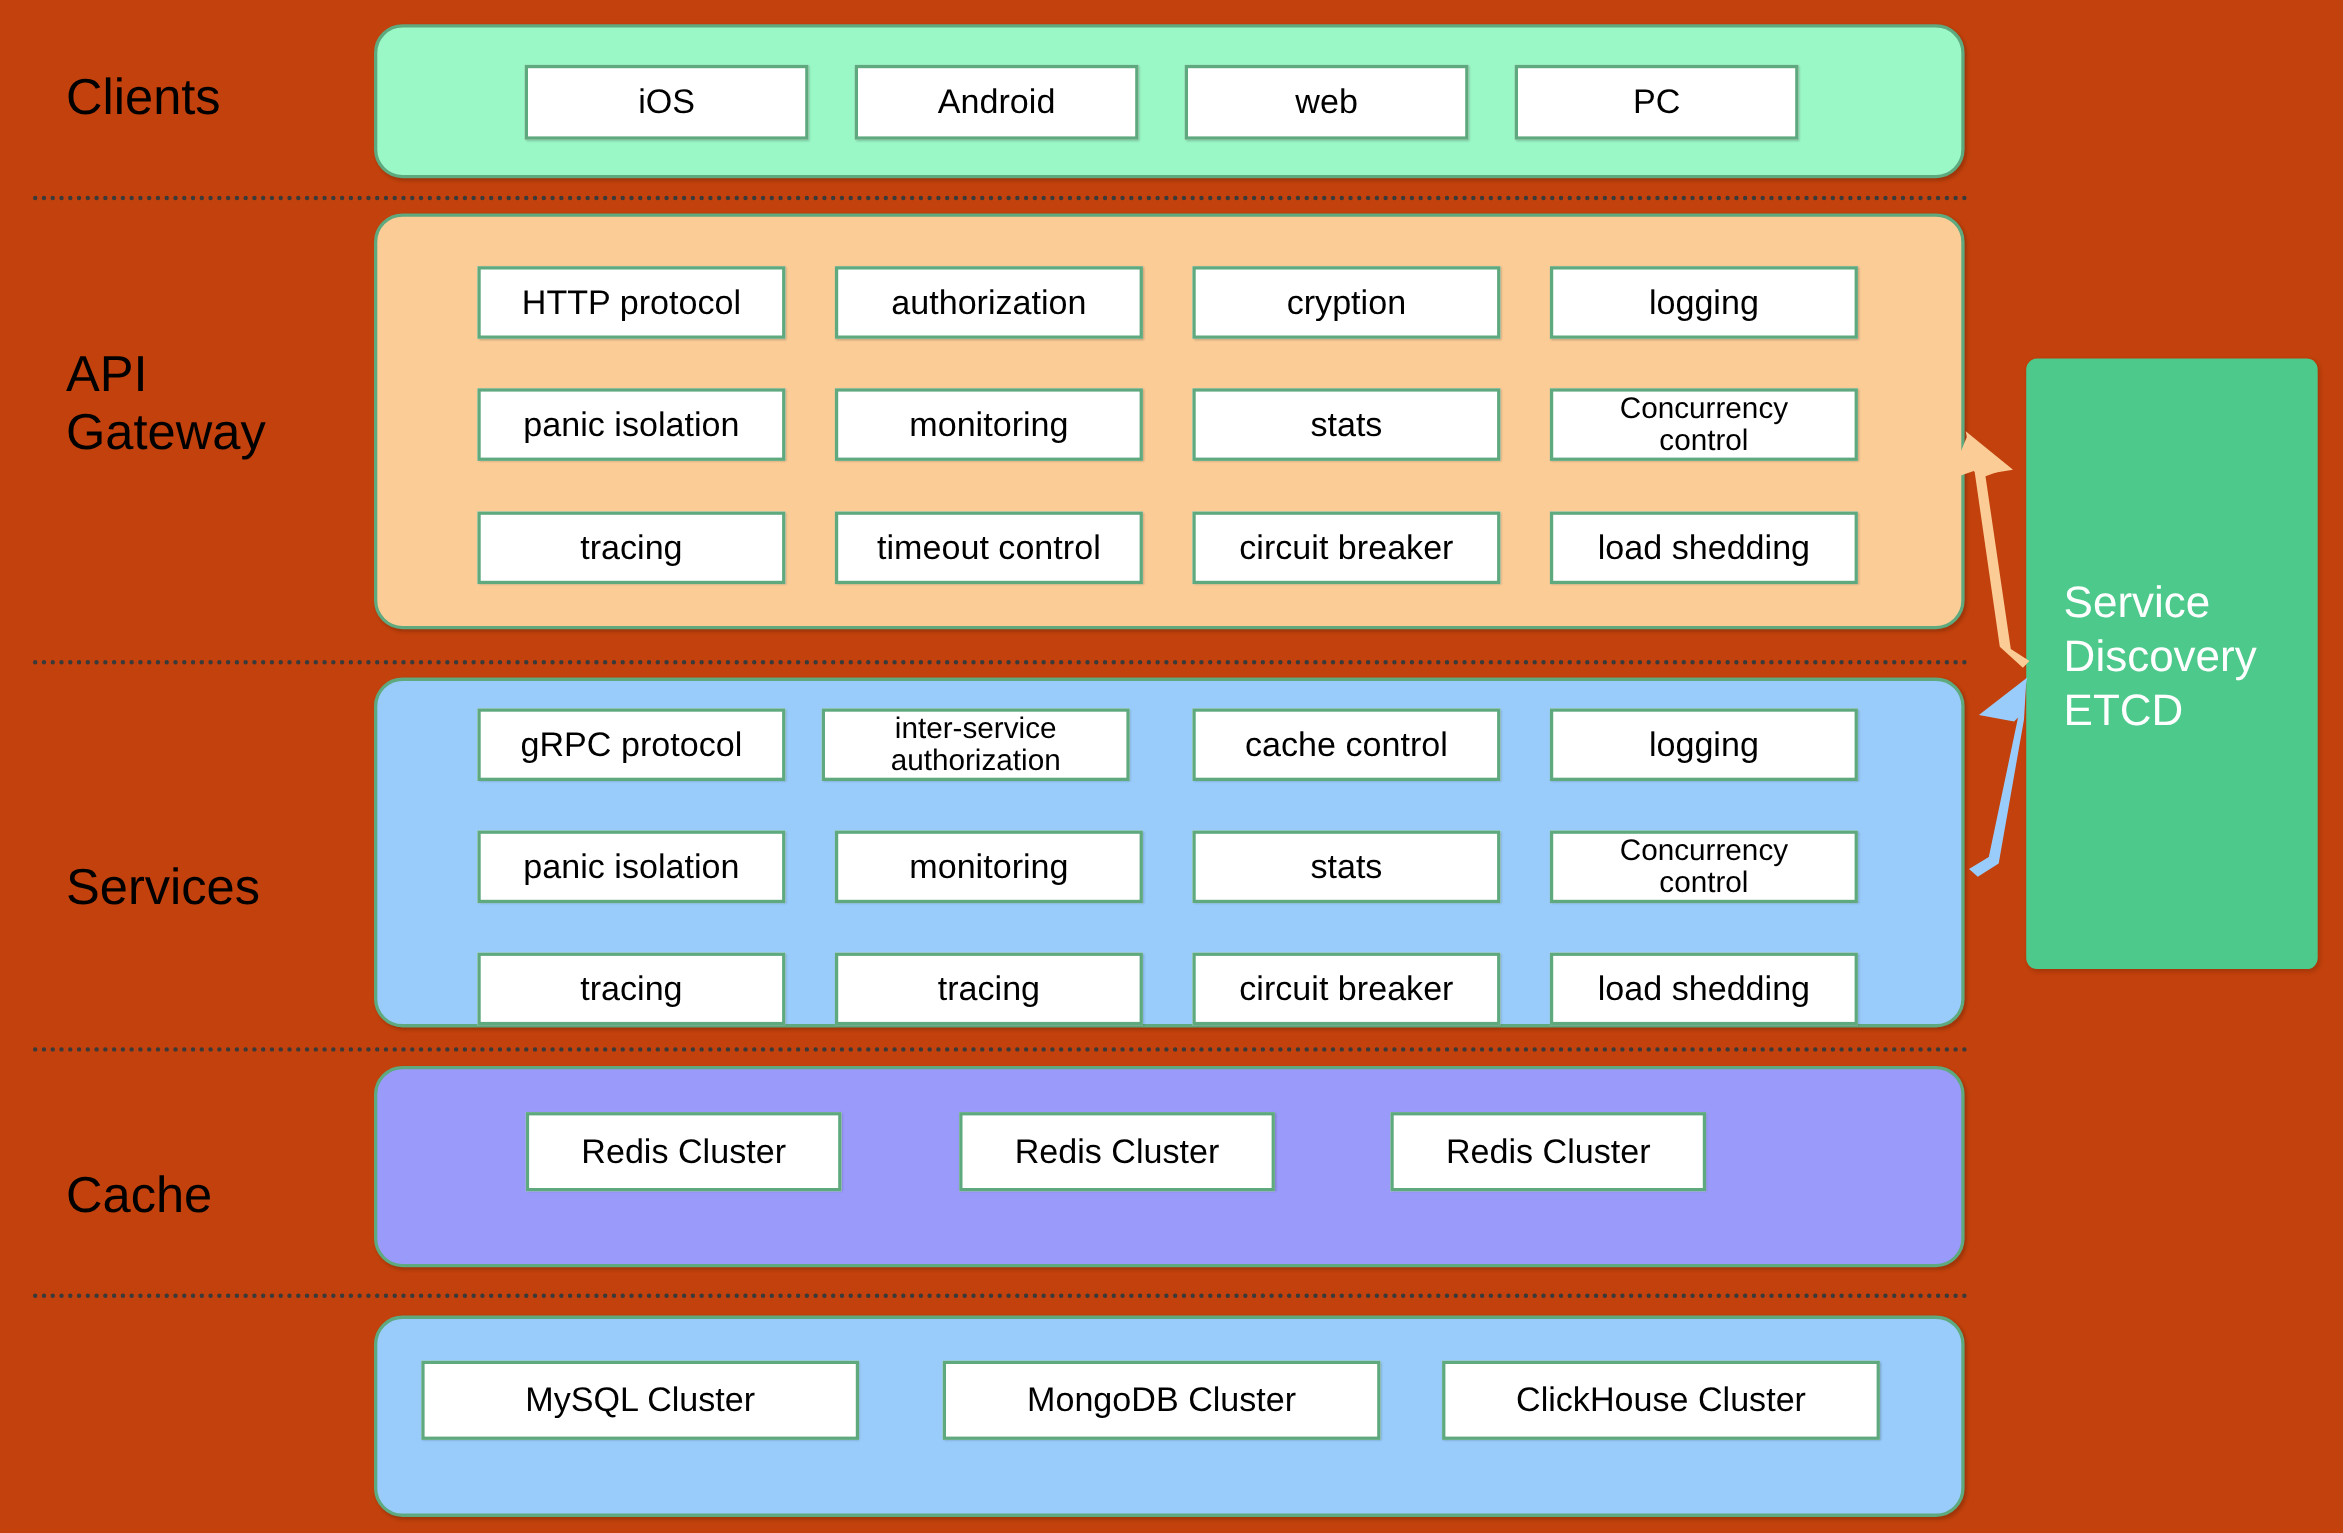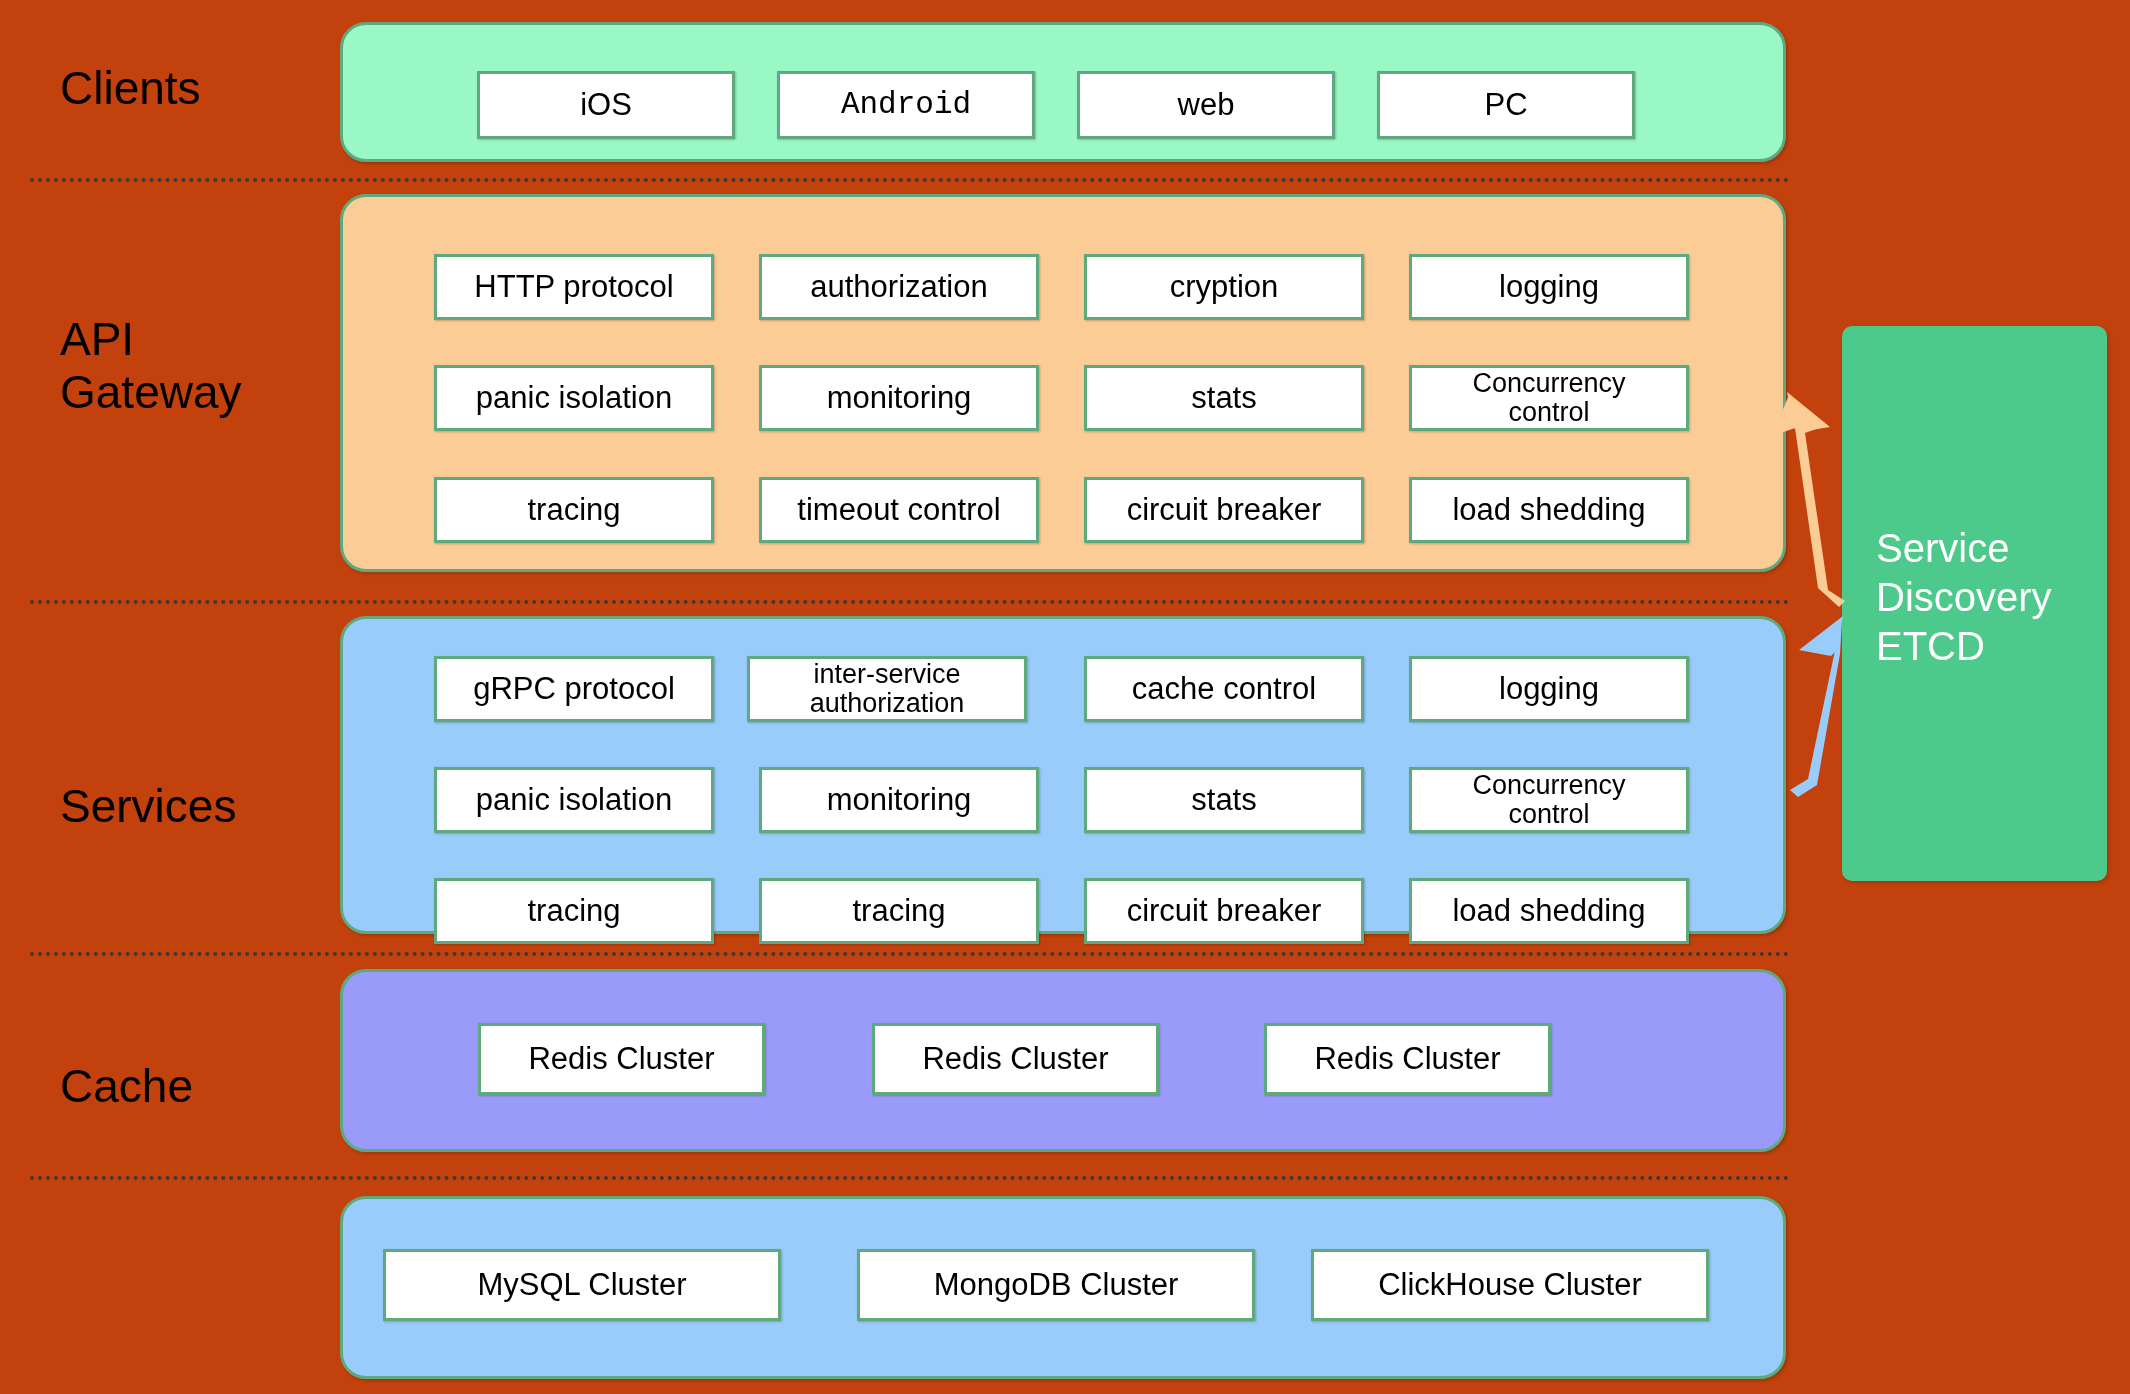--- a/index.html
+++ b/index.html
@@ -52,21 +52,20 @@
     align-items: center;
     justify-content: center;
     text-align: center;
     color: #000000;
     font-family: "Liberation Sans Narrow", "Liberation Sans", sans-serif;
     font-stretch: condensed;
     font-size: 31px;
     line-height: 1.08;
     padding: 2px 4px;
     box-shadow: 1px 1px 2px rgba(0,0,0,0.22);
-    margin-top: 12px;
   }
   .cell.two-line { font-size: 27px; }
 
   
   .sep {
     position: absolute;
     left: 30px;
     width: 1760px;
     height: 0;
     border-top: 4px dotted #3a3a3a;
@@ -109,21 +108,21 @@
 </head>
 <body>
 
 <div id="canvas">
 
   <div class="tier-label" style="top:62px;">Clients</div>
 
   <div class="band green" style="left:340px; top:22px; width:1446px; height:140px;"></div>
 
   <div class="cell" style="left:477px; top:59px; width:258px; height:68px;">iOS</div>
-  <div class="cell" style="left:777px; top:59px; width:258px; height:68px;font-family:Liberation Mono, monospace;">Android</div>
+  <div class="cell" style="left:777px; top:59px; width:258px; height:68px;">Android</div>
   <div class="cell" style="left:1077px; top:59px; width:258px; height:68px;">web</div>
   <div class="cell" style="left:1377px; top:59px; width:258px; height:68px;">PC</div>
 
   <div class="sep" style="top:178px;"></div>
 
   <div class="tier-label" style="top: 313px; white-space: pre-line;">API
 Gateway</div>
 
   <div class="band orange" style="left:340px; top:194px; width:1446px; height:378px;"></div>
 

